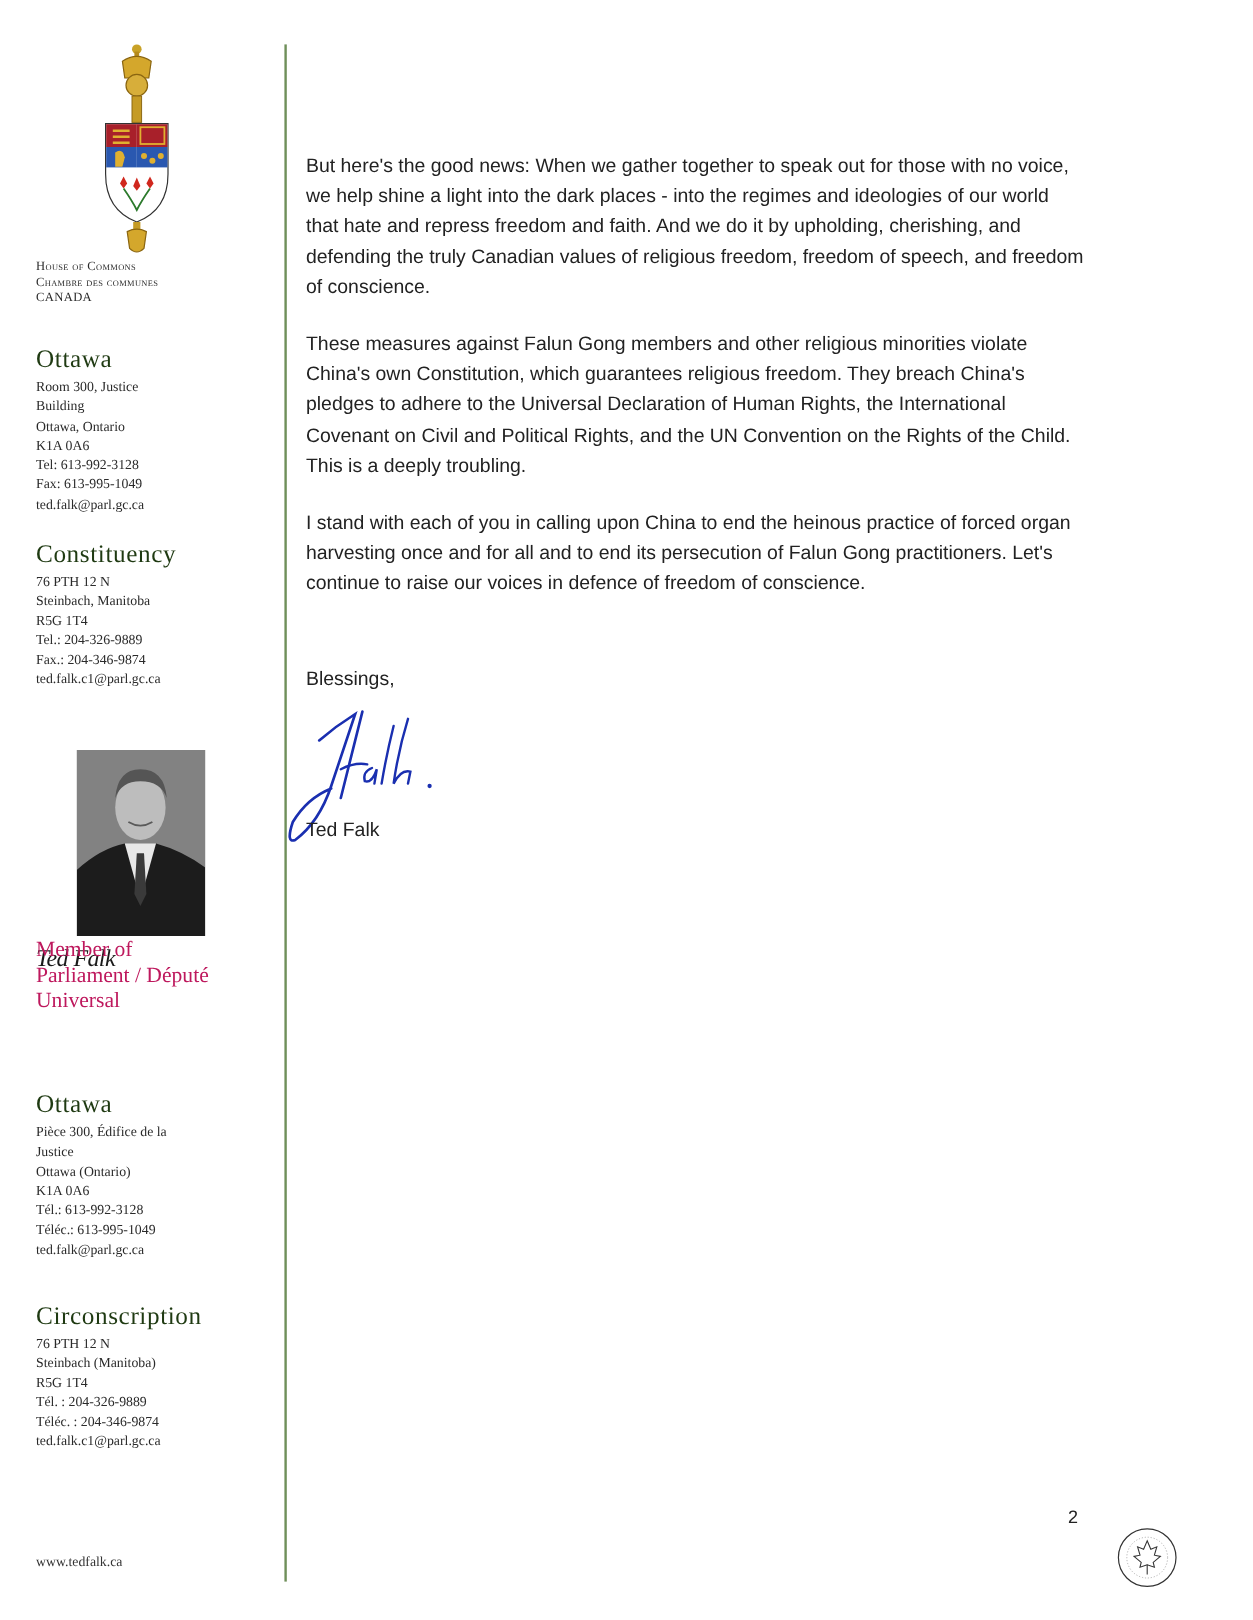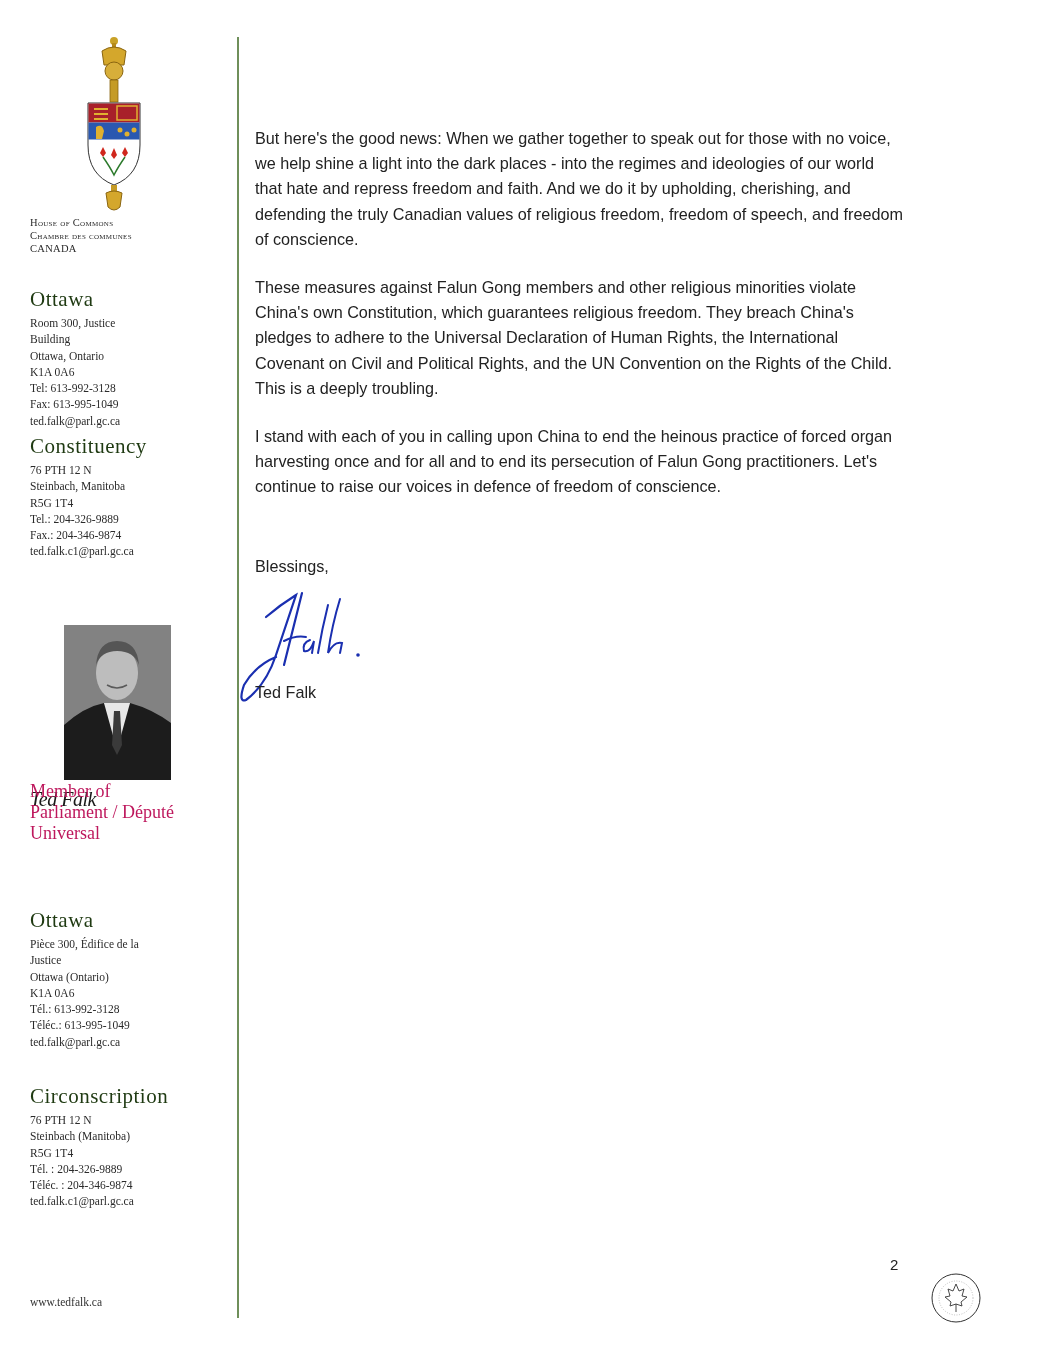--- a/index.html
+++ b/index.html
@@ -69,21 +69,21 @@
     <div class="heading">Ottawa</div>
     <div>Room 300, Justice</div>
     <div>Building</div>
     <div>Ottawa, Ontario</div>
     <div>K1A 0A6</div>
     <div>Tel: 613-992-3128</div>
     <div>Fax: 613-995-1049</div>
     <div>ted.falk@parl.gc.ca</div>
   </div>
 
-  <div class="block" style="top:433px;">
+  <div class="block" style="top:448px;">
     <div class="heading">Constituency</div>
     <div>76 PTH 12 N</div>
     <div>Steinbach, Manitoba</div>
     <div>R5G 1T4</div>
     <div>Tel.: 204-326-9889</div>
     <div>Fax.: 204-346-9874</div>
     <div>ted.falk.c1@parl.gc.ca</div>
   </div>
 
   <div class="photo">

